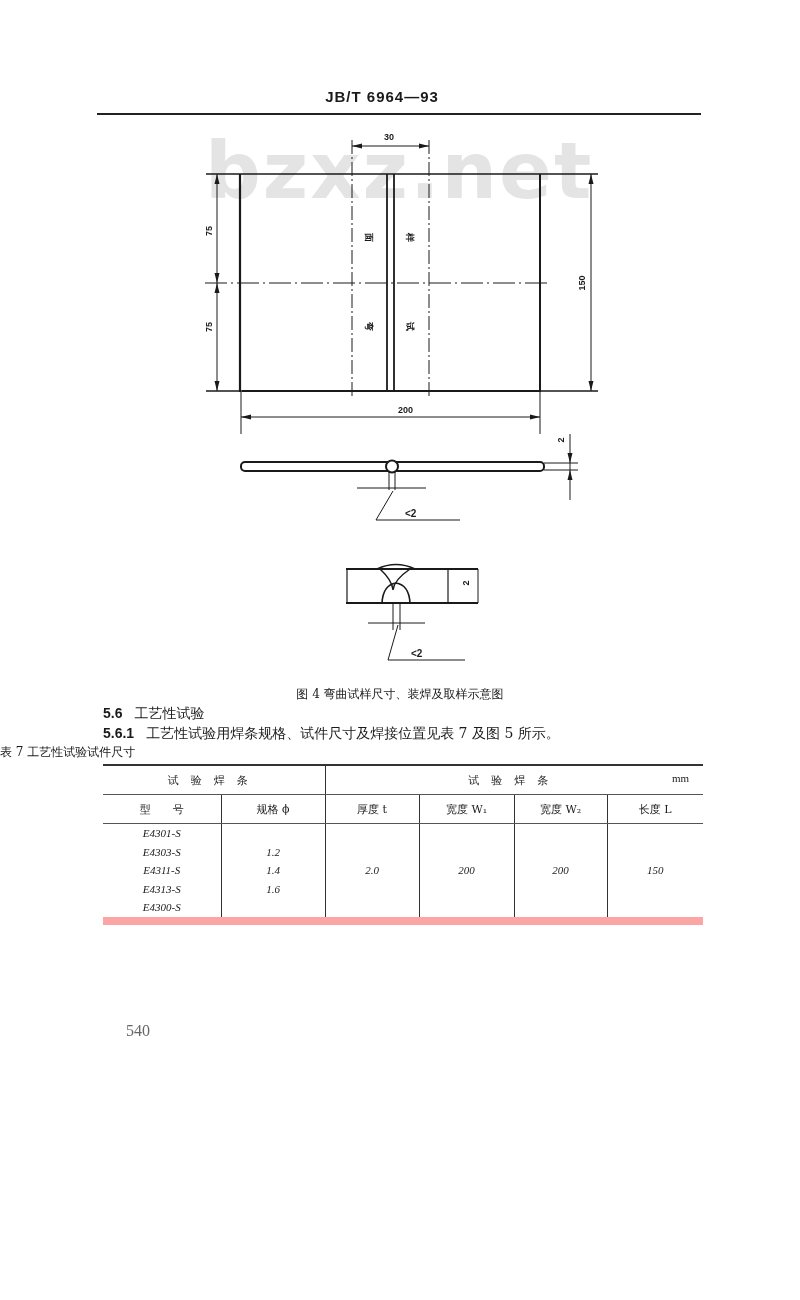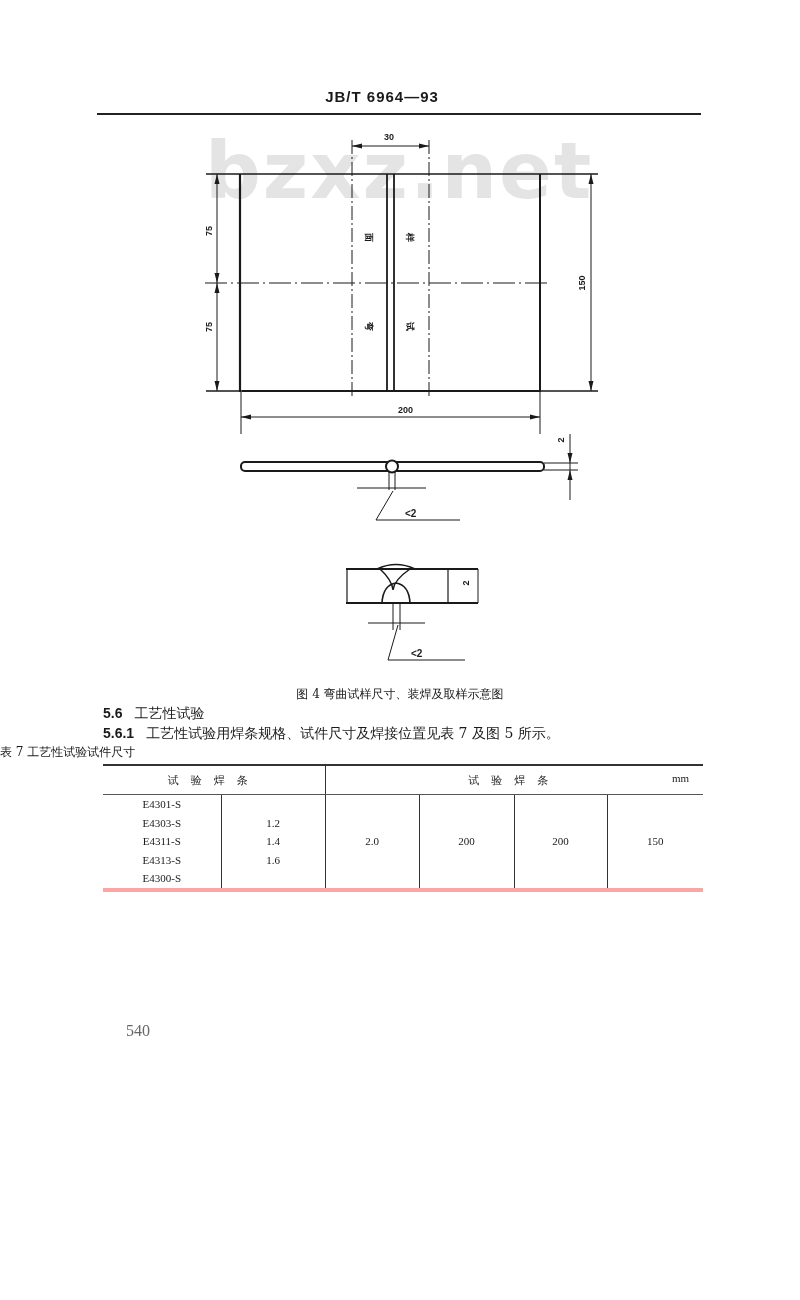--- a/index.html
+++ b/index.html
@@ -16,22 +16,22 @@
   .sec { left:103px; font-size:14px; }
   .sec .num { font-family:"Liberation Sans", sans-serif; font-weight:bold; margin-right:12px; }
   .table-title { left:0; width:800px; top:744px; font-size:12px; }
   .unit { left:672px; top:772px; font-size:11px; font-family:"Liberation Serif", serif; }
   table.spec { position:absolute; left:103px; top:764px; width:600px; border-collapse:collapse;
                font-size:11px; }
   table.spec td, table.spec th { border-left:1px solid #333; text-align:center; font-weight:normal; padding:0; }
   table.spec tr td:first-child, table.spec tr th:first-child { border-left:none; }
   table.spec thead tr.r1 th { border-top:2px solid #333; border-bottom:1px solid #555; height:28px; letter-spacing:12px; }
   table.spec thead tr.r2 th { border-bottom:1px solid #555; height:28px; }
-  table.spec tbody td { height:92px; border-bottom:4px solid #fca5a5; vertical-align:middle;
-                        font-family:"Liberation Serif", serif; }
+  table.spec tbody td { height:92px; border-bottom:8px solid #fca5a5; vertical-align:middle;
+                        font-family:"Liberation Serif", serif;font-style:italic; }
   .stack { line-height:18.5px; font-family:"Liberation Serif", serif; }
   .page-num { left:126px; top:1013px; font-size:16px; color:#666; font-family:"Liberation Serif", serif;margin-top:9px; }
   .dim { font-family:"Liberation Sans", sans-serif; font-size:9px; font-weight:bold; }
 </style>
 </head>
 <body>
 
 <div class="abs header">JB/T 6964—93</div>
 <div class="abs header-rule"></div>
 
@@ -140,20 +140,28 @@
       <col style="width:94px">
     <col style="width:95px">
       <col style="width:93px">
       <col style="width:96px">
   </colgroup>
   <thead>
     <tr class="r1">
       <th colspan="2">试验焊条</th>
       <th colspan="4">试验焊条</th>
     </tr>
+    <tr class="r2">
+      <th>型　　号</th>
+      <th>规格 ϕ</th>
+      <th>厚度 t</th>
+      <th>宽度 W₁</th>
+      <th>宽度 W₂</th>
+      <th>长度 L</th>
+    </tr>
   </thead>
   <tbody>
     <tr>
       <td>
         <div class="stack">
           <div>E4301-S</div>
           <div>E4303-S</div>
           <div>E4311-S</div>
           <div>E4313-S</div>
           <div>E4300-S</div>

